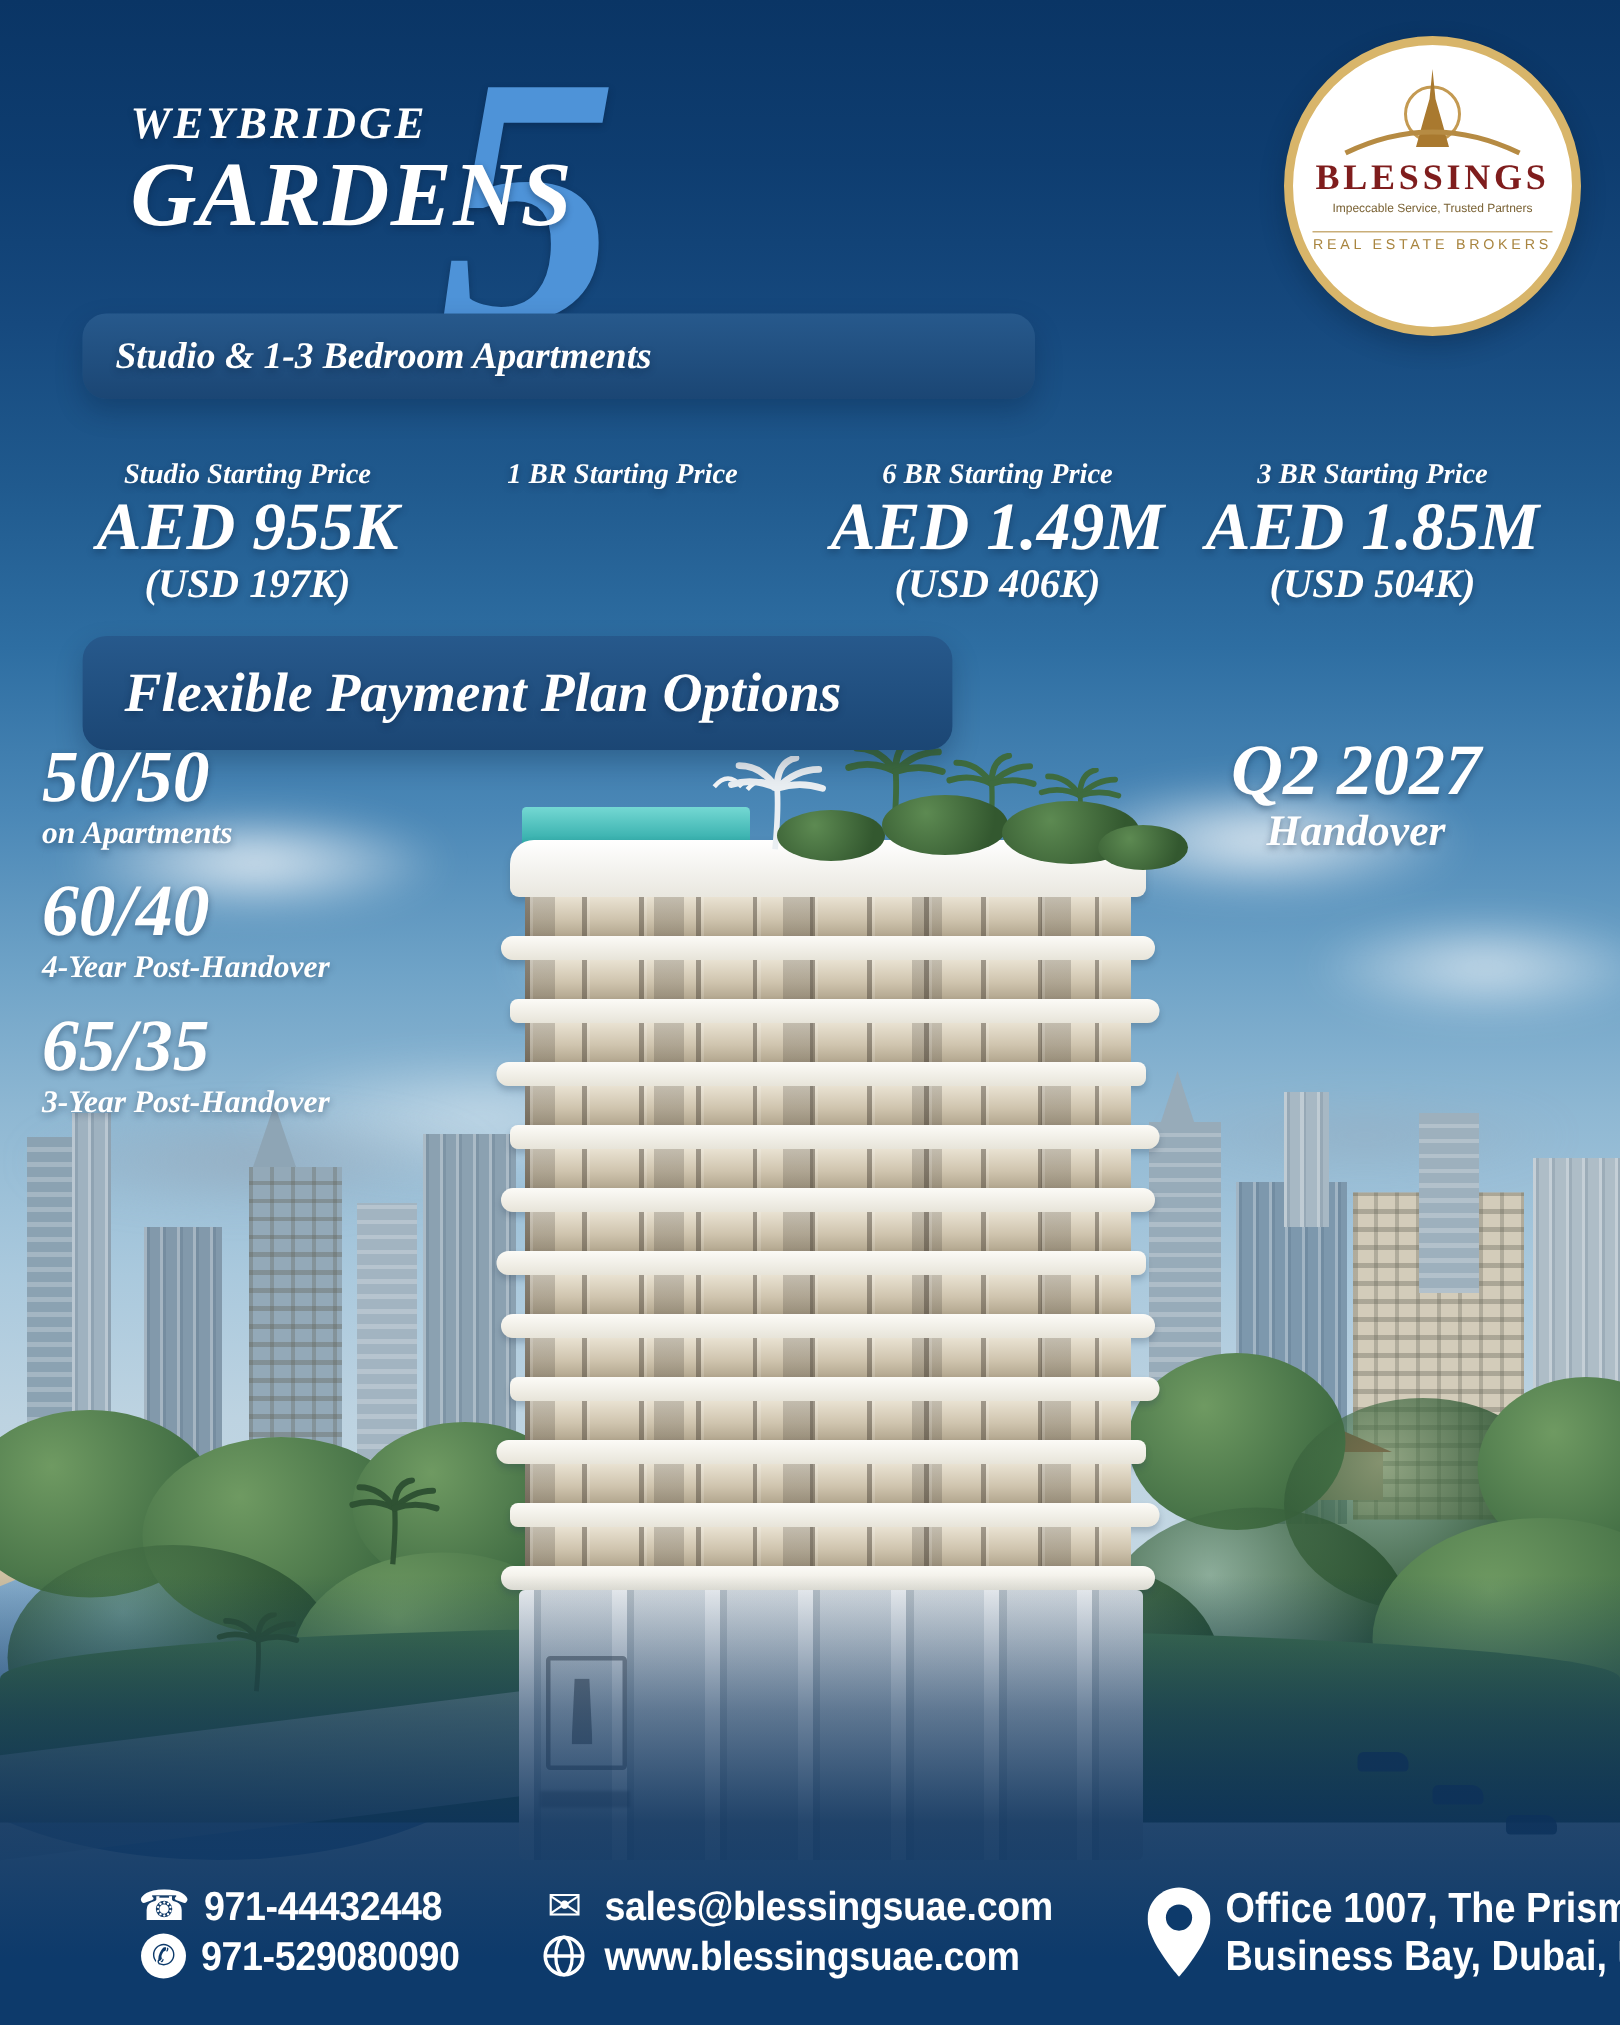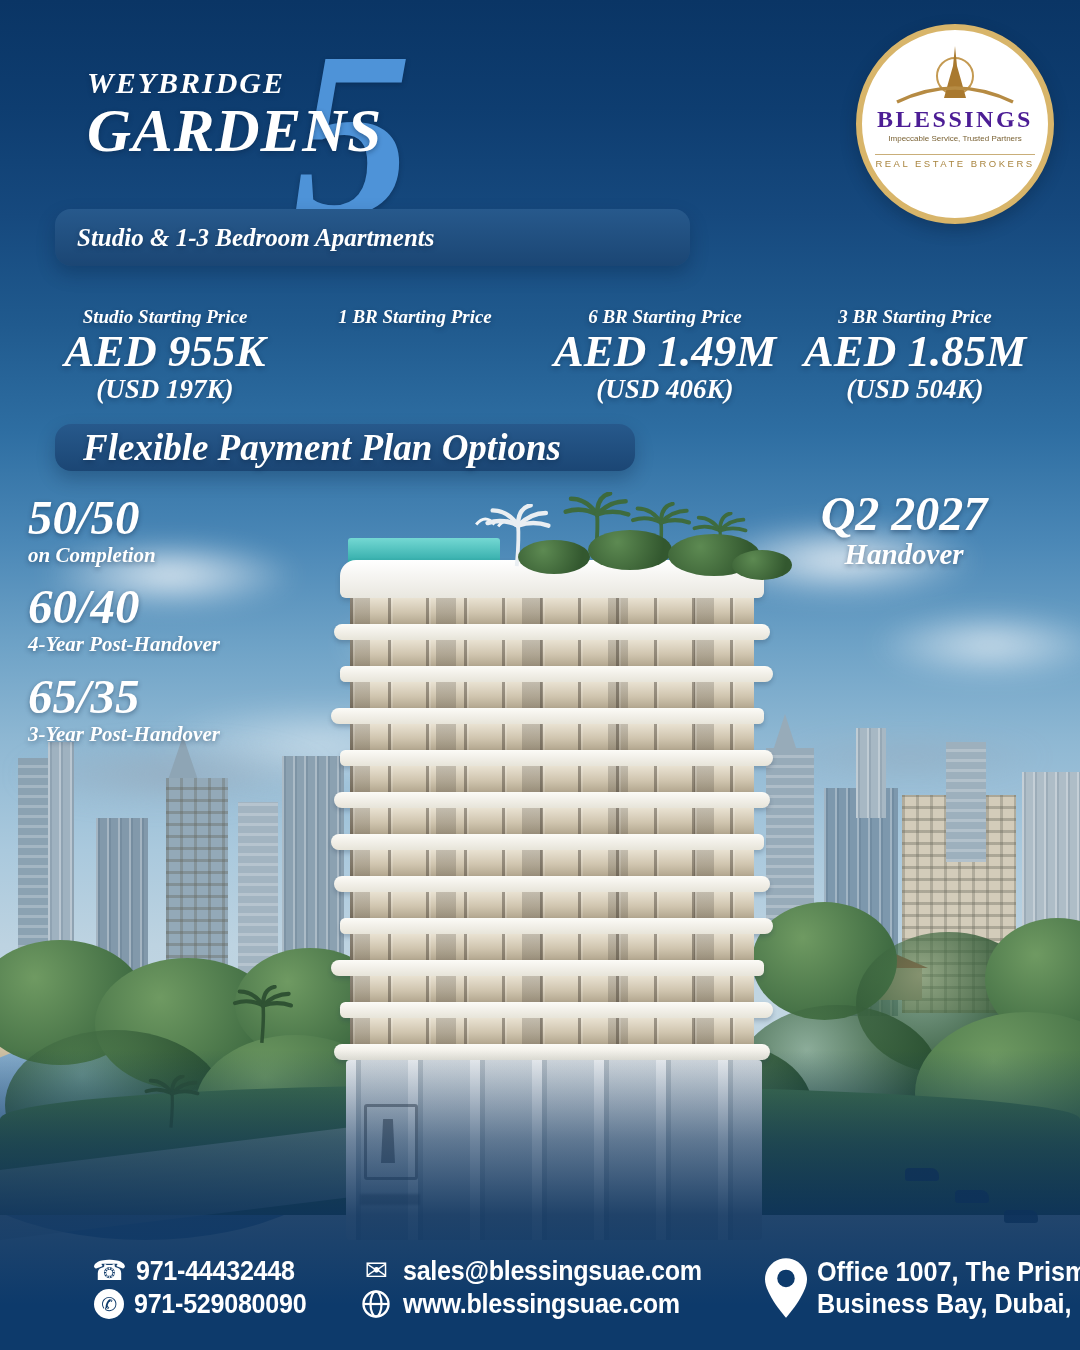--- a/index.html
+++ b/index.html
@@ -90,21 +90,21 @@
   .brand .l1{display:block;margin-left:42px;font-size:30px;font-weight:bold;font-style:italic;
         letter-spacing:2px;position:relative;z-index:1;}
   .brand .l2{display:block;margin-top:-4px;font-size:61px;font-weight:bold;font-style:italic;
         letter-spacing:1px;position:relative;z-index:1;margin-left:42px;}
 
   .banner{position:absolute;display:flex;align-items:center;border-radius:16px;
         background:linear-gradient(180deg,#27598c,#1b4674);box-shadow:0 8px 18px rgba(5,25,50,.25);}
   .banner span{font-style:italic;font-weight:bold;white-space:nowrap;}
   .banner-apartments{left:55px;top:209px;width:635px;height:57px;padding-left:22px;}
   .banner-apartments span{font-size:25px;}
-  .banner-payment{left:55px;top:424px;width:580px;height:47px;padding-left:28px;}
+  .banner-payment{left:55px;top:424px;width:580px;height:76px;padding-left:28px;}
   .banner-payment span{font-size:37px;}
 
   .prices{position:absolute;left:40px;right:40px;top:306px;display:flex;}
   .price-col{flex:1;text-align:center;}
   .price-col .plabel{font-size:19px;font-weight:bold;font-style:italic;display:block;}
   .price-col .aed{font-size:45px;font-weight:bold;font-style:italic;line-height:1.05;display:block;}
   .price-col .usd{font-size:27px;font-weight:bold;font-style:italic;line-height:1.05;display:block;}
 
   .plans{position:absolute;left:28px;top:493px;width:300px;text-align:left;}
   .plan{margin-bottom:13px;}
@@ -112,21 +112,21 @@
   .plan .terms{font-size:21px;font-style:italic;font-weight:bold;line-height:1.3;display:block;}
 
   .handover{position:absolute;right:42px;top:490px;width:268px;text-align:center;}
   .handover .q{font-size:48px;font-weight:bold;font-style:italic;line-height:1;display:block;}
   .handover .h{font-size:29px;font-style:italic;font-weight:bold;display:block;}
 
   
   .logo{position:absolute;top:24px;right:26px;width:198px;height:200px;background:#fff;border-radius:50%;
         border:6px solid #d8b56a;z-index:7;display:flex;flex-direction:column;align-items:center;
         box-shadow:0 6px 16px rgba(5,25,50,.3);padding-top:14px;}
-  .logo .lname{font-size:24px;letter-spacing:2.5px;color:#4c1d95;font-weight:600;margin-top:-4px;}
+  .logo .lname{font-size:24px;letter-spacing:2.5px;color:#7f1d1d;font-weight:600;margin-top:-4px;}
   .logo .ltag{font-size:8px;color:#7a6234;font-family:"Liberation Sans",sans-serif;margin-top:1px;}
   .logo .lsub{font-size:9.5px;letter-spacing:2.5px;color:#a9853f;font-family:"Liberation Sans",sans-serif;
         margin-top:11px;padding-top:3px;border-top:1px solid #c9ae79;}
 
   
   .contact{position:absolute;left:92px;right:20px;bottom:30px;z-index:8;display:flex;gap:40px;
         font-family:"Liberation Sans",sans-serif;font-weight:bold;align-items:center;}
   .cgroup{display:flex;flex-direction:column;gap:2px;}
   .crow{display:flex;align-items:center;gap:10px;font-size:27px;letter-spacing:-.3px;white-space:nowrap;}
   .crow .ctext{transform:scaleX(.93);transform-origin:0 50%;}
@@ -343,21 +343,21 @@
       </div>
     </div>
 
     <div class="banner banner-payment">
       <span class="sh">Flexible Payment Plan Options</span>
     </div>
 
     <div class="plans">
       <div class="plan sh">
         <span class="ratio">50/50</span>
-        <span class="terms">on Completion</span>
+        <span class="terms">on Apartments</span>
       </div>
       <div class="plan sh">
         <span class="ratio">60/40</span>
         <span class="terms">4-Year Post-Handover</span>
       </div>
       <div class="plan sh">
         <span class="ratio">65/35</span>
         <span class="terms">3-Year Post-Handover</span>
       </div>
     </div>

